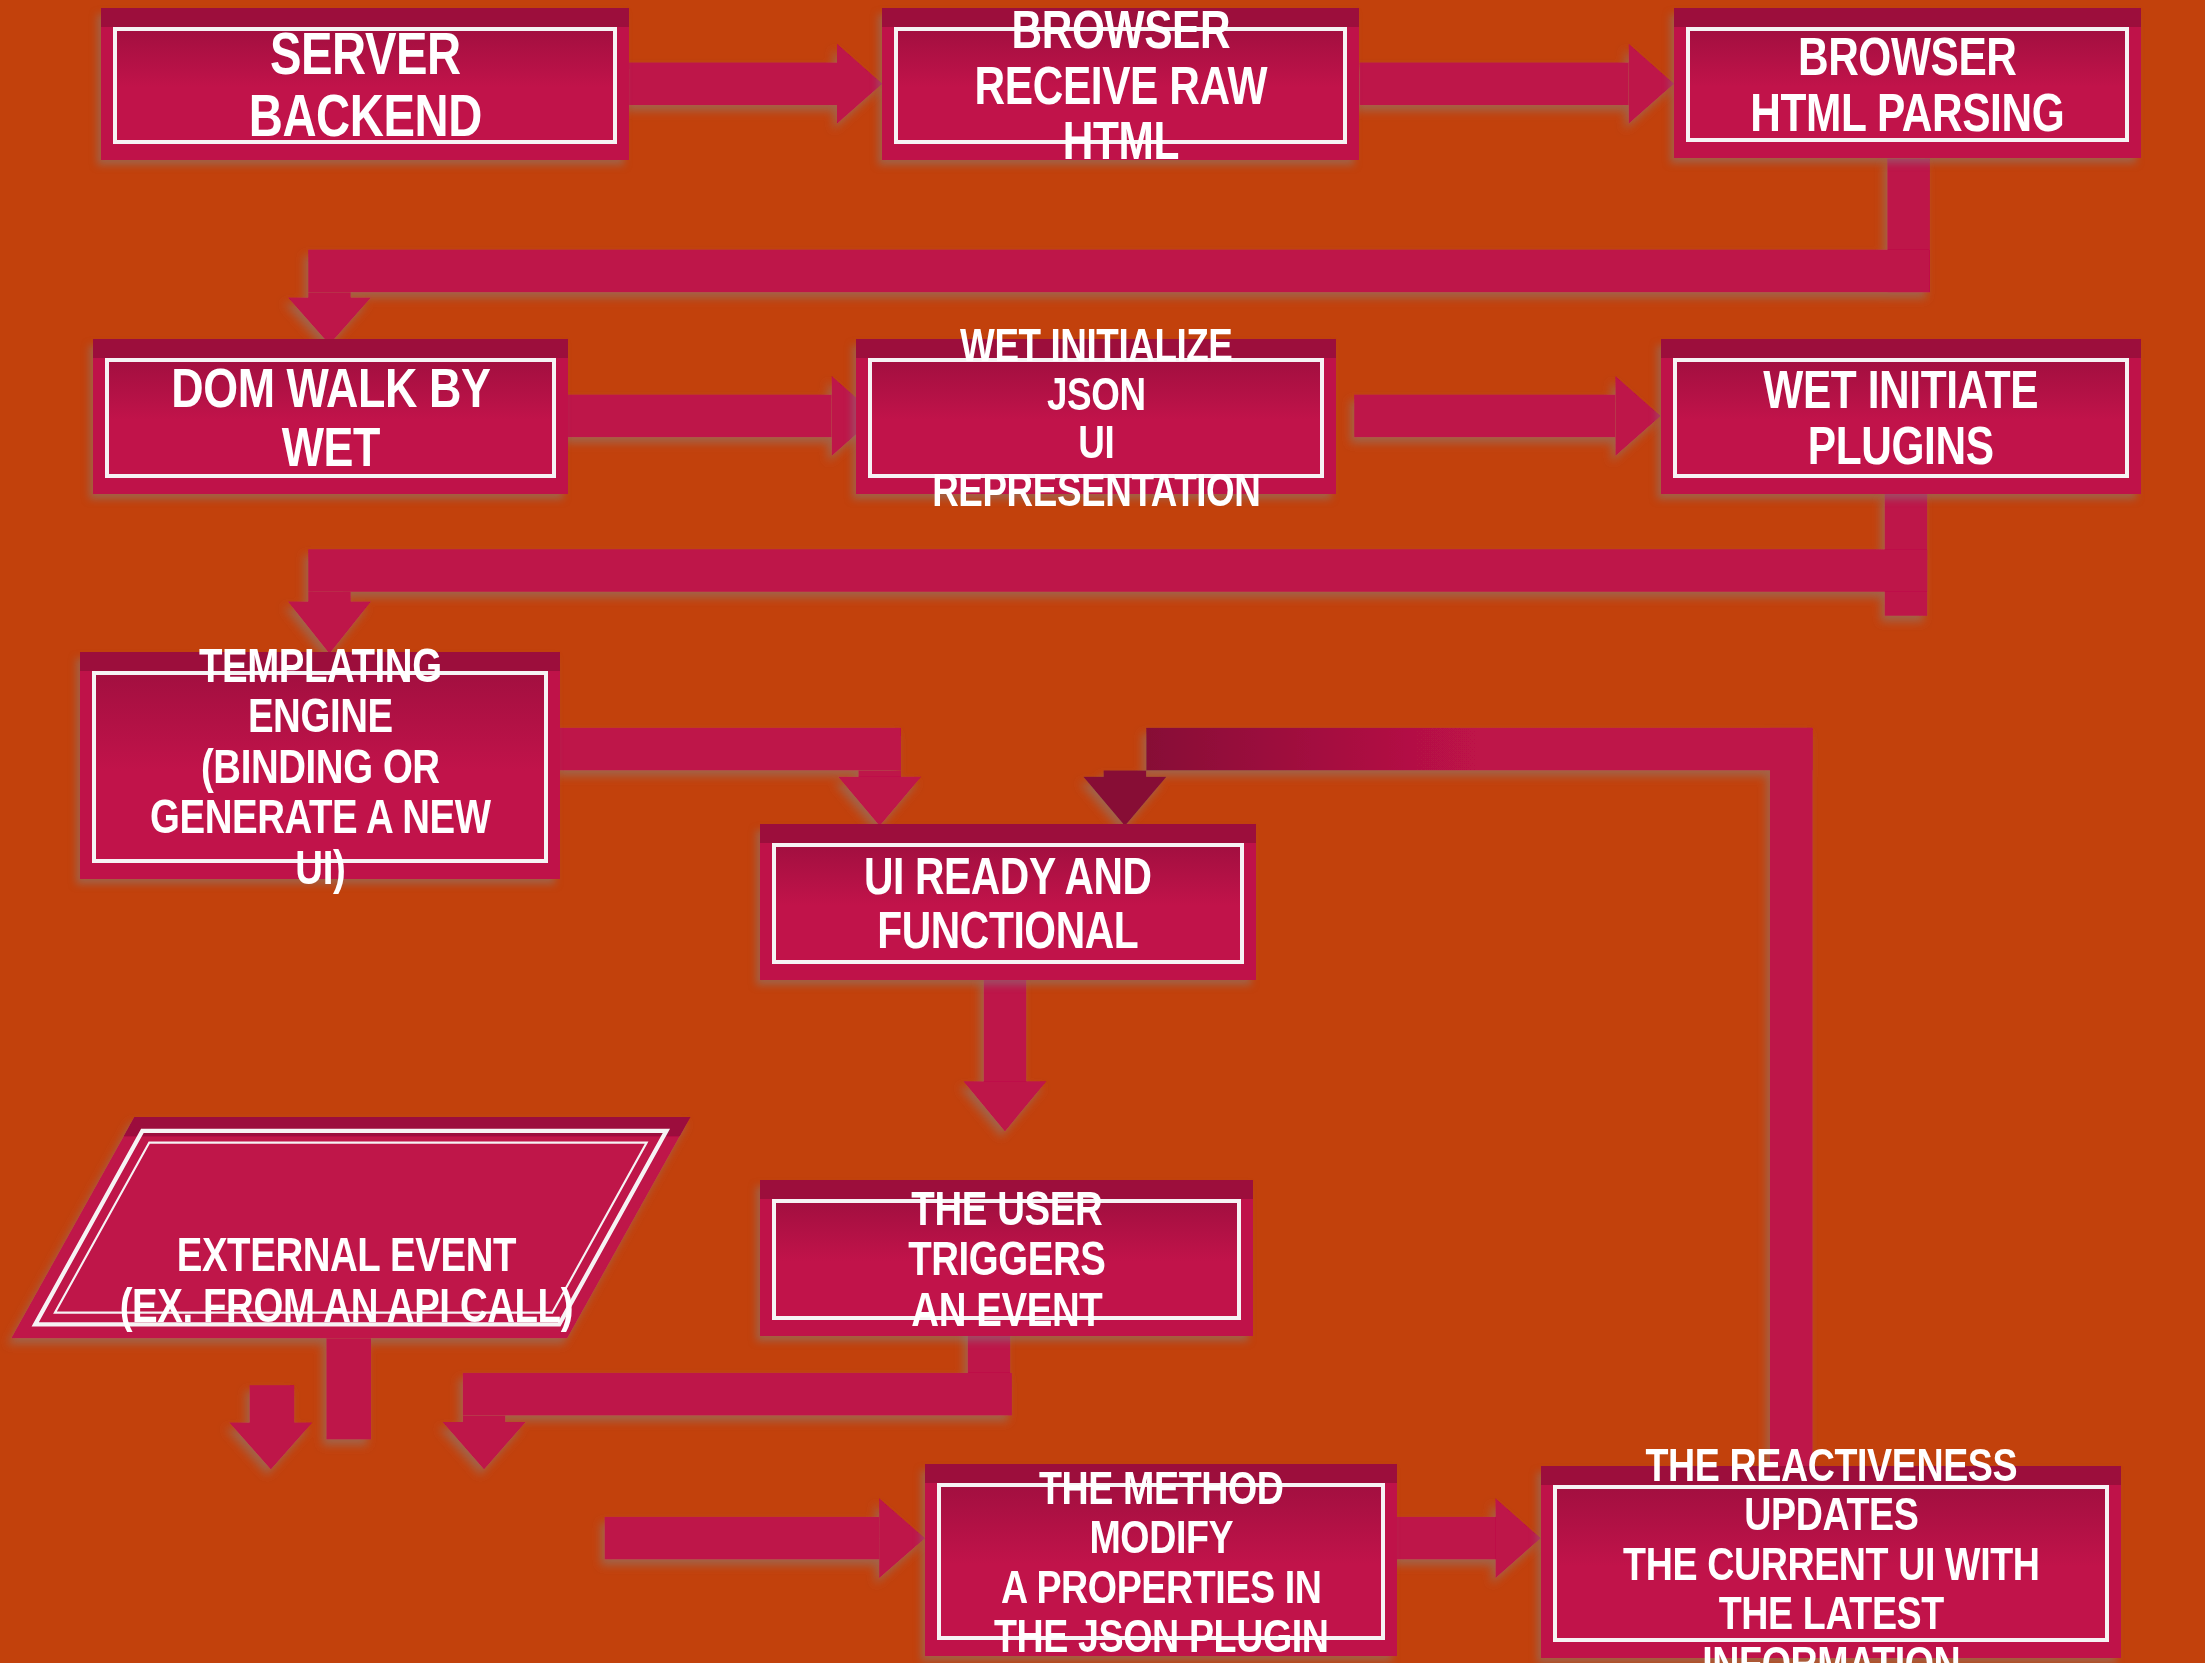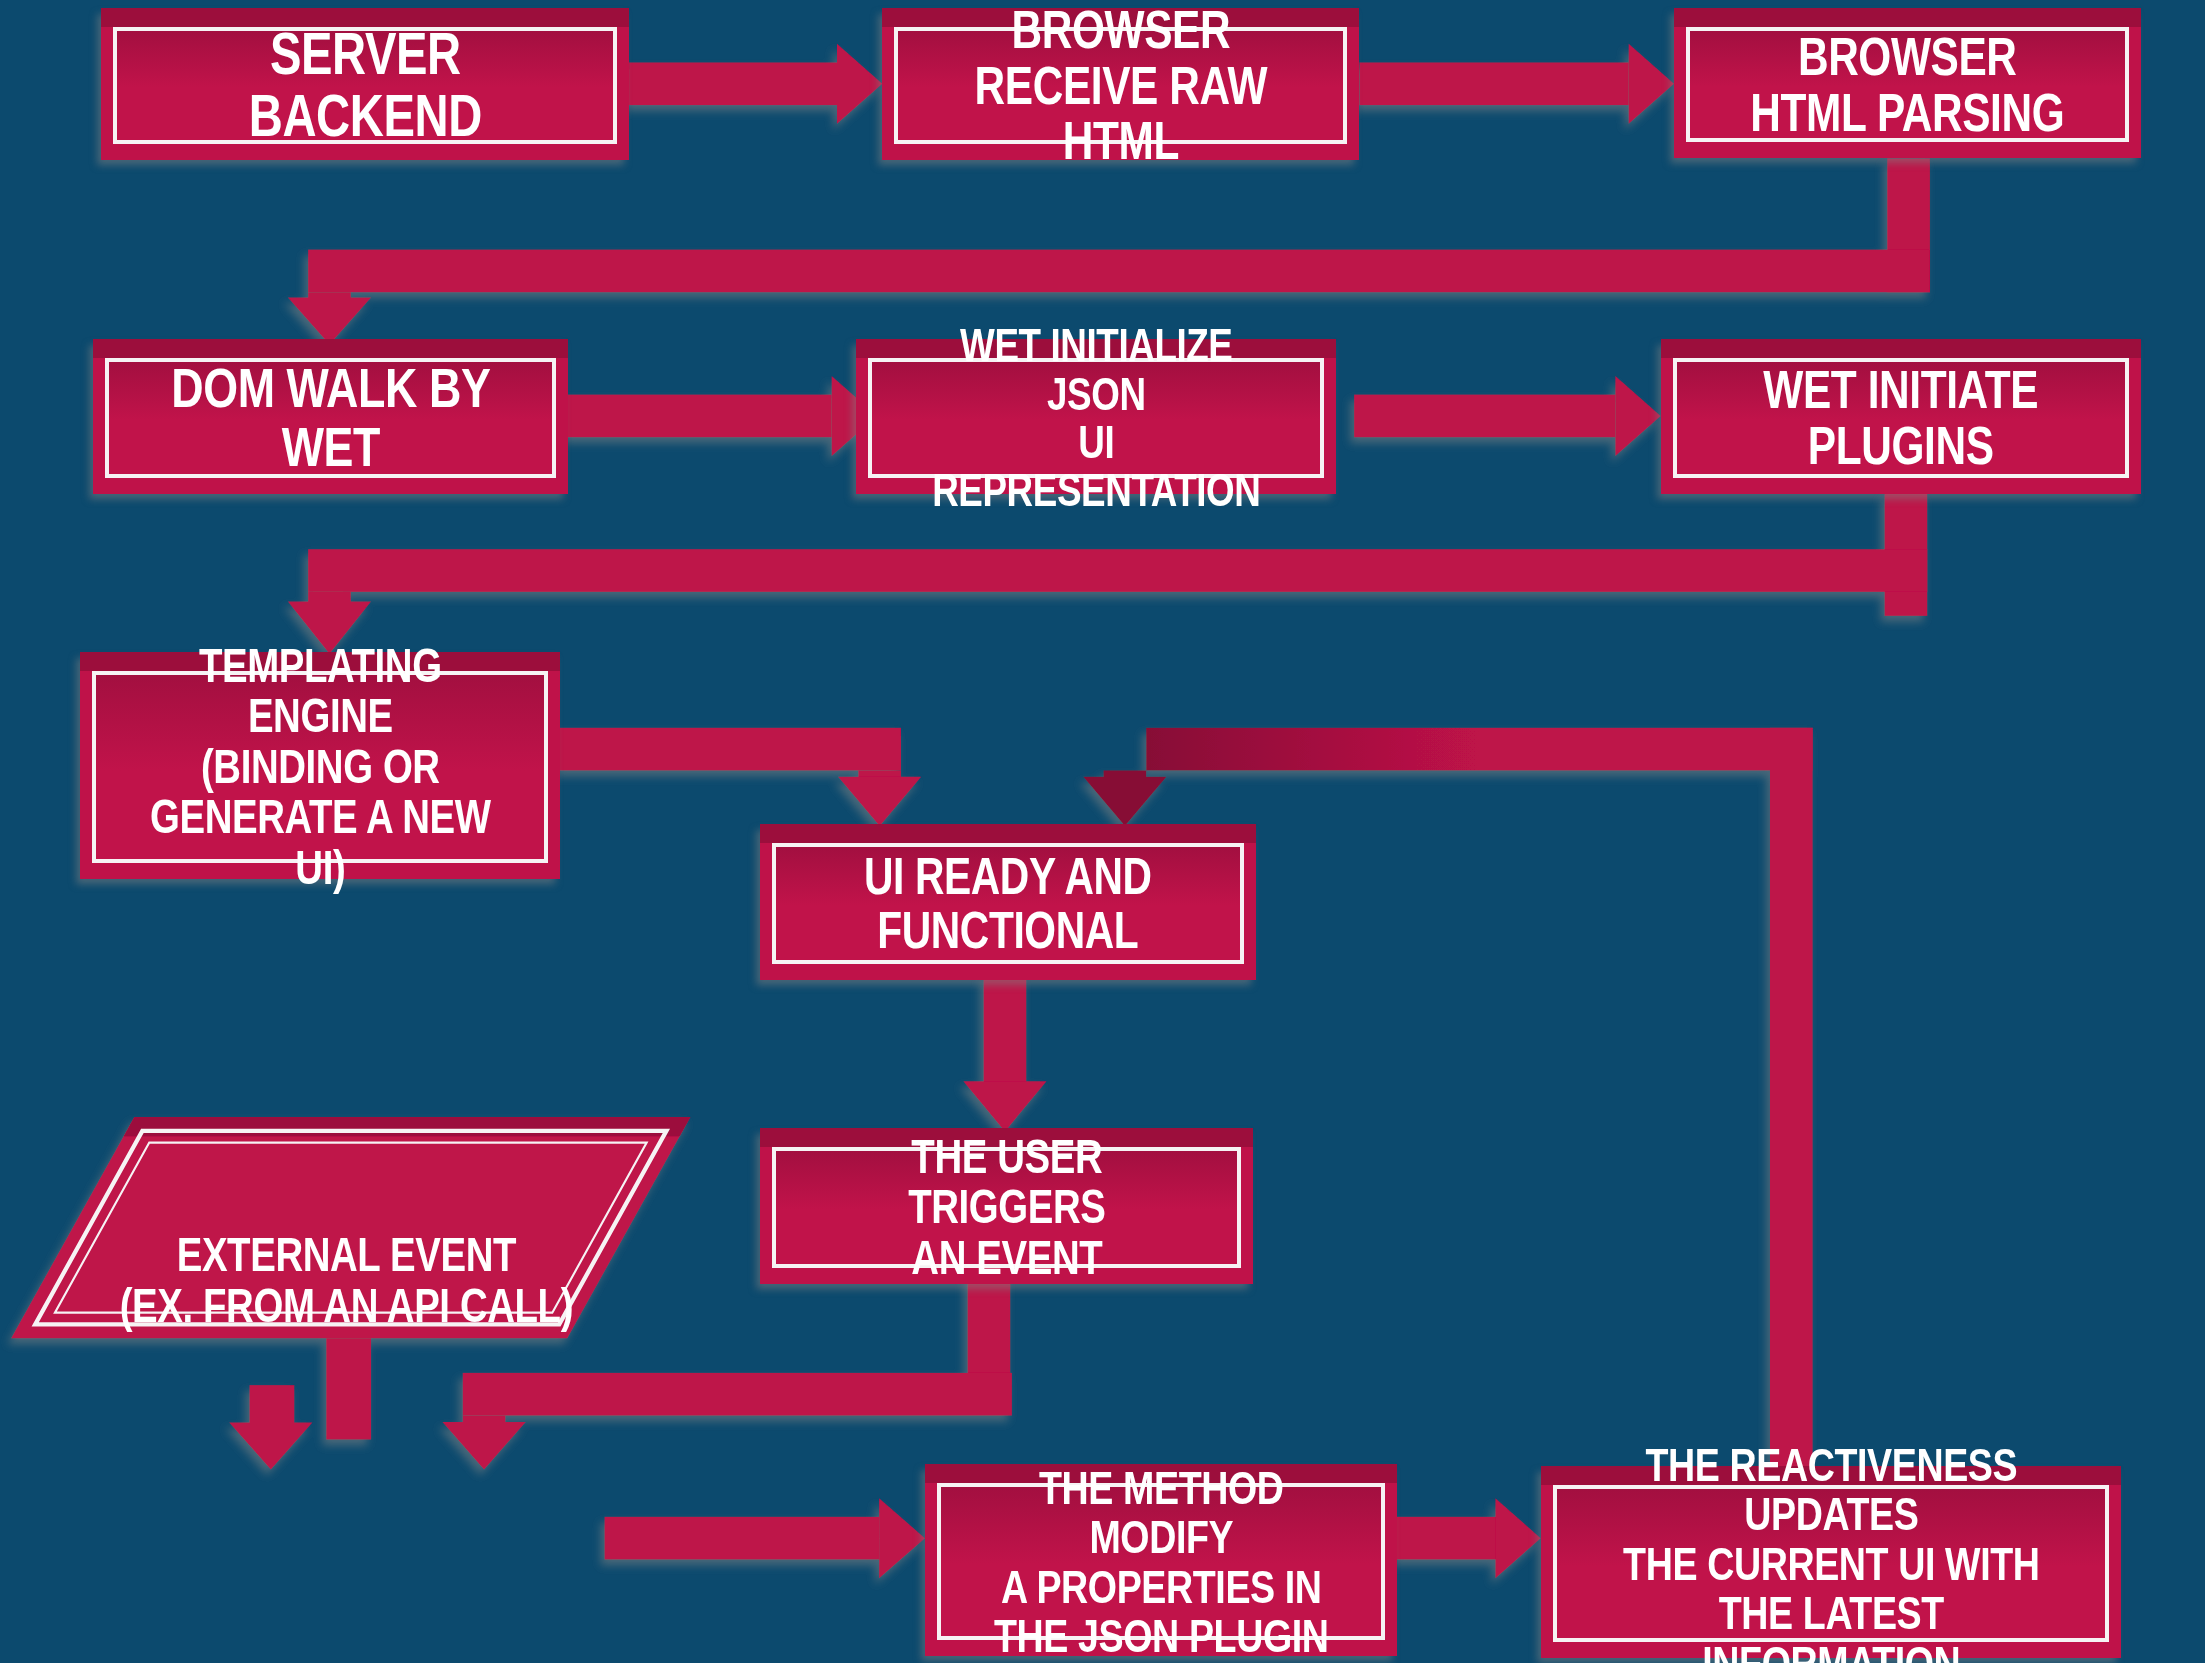--- a/index.html
+++ b/index.html
@@ -1,37 +1,37 @@
 <!DOCTYPE html>
 <html style="font-size:8.5px"><head>
 <meta charset="utf-8">
 <style>
   html,body{margin:0;padding:0;background:#fff;}
-  .canvas{position:relative;width:2205px;height:1663px;background:#0c4a6e;overflow:hidden;
+  .canvas{position:relative;width:2205px;height:1663px;background:#c2410c;overflow:hidden;
           font-family:"Liberation Sans",sans-serif;}
   svg.wires{position:absolute;left:0;top:0;width:2205px;height:1663px;}
   .node{position:absolute;background:linear-gradient(180deg,#9c0e3c 0px,#9c0e3c 19px,#bf1249 19px);
         box-shadow:-3.7px 5.9px 7.5px rgba(130,130,130,.5);}
   .frame{position:absolute;left:11.7px;right:11.7px;top:19px;bottom:16px;border:4.3px solid #f6f3f4;
          background:linear-gradient(180deg,#a30f40 0%,#c1134a 52%,#c1134a 100%);
          display:flex;align-items:center;justify-content:center;}
   .txt{display:block;white-space:pre-line;text-align:center;color:#ffffff;font-weight:700;
        line-height:1.05;letter-spacing:-0.5px;transform:scaleX(0.8);}
   .jlabel{position:absolute;left:32px;top:1128px;width:629px;height:203px;
           display:flex;align-items:flex-end;justify-content:center;}
   
   #n-a{left:101px;top:8px;width:528px;height:152px}   #n-a .txt{font-size:59px}
   #n-b{left:882px;top:8px;width:477px;height:152px}  #n-b .txt{font-size:53px}
   #n-c{left:1674px;top:8px;width:467px;height:150px}  #n-c .txt{font-size:53px}
   #n-d{left:93px;top:339px;width:475px;height:155px}  #n-d .txt{font-size:56px}
   #n-e{left:856px;top:339px;width:480px;height:155px} #n-e .txt{font-size:46px}
   #n-f{left:1661px;top:339px;width:480px;height:155px} #n-f .txt{font-size:53px}
   #n-g{left:80px;top:652px;width:480px;height:227px} #n-g .txt{font-size:48px}
   #n-h{left:760px;top:824px;width:496px;height:156px}#n-h .txt{font-size:51px}
-  #n-i{left:760px;top:1128px;width:493px;height:156px}#n-i .txt{font-size:48px}
+  #n-i{left:760px;top:1180px;width:493px;height:156px}#n-i .txt{font-size:48px}
   .jlabel .txt{font-size:48px}
   #n-k{left:127px;top:1466px;width:478px;height:152px} #n-k .txt{font-size:49px}
   #n-l{left:925px;top:1464px;width:472px;height:192px}#n-l .txt{font-size:47px}
   #n-m{left:1541px;top:1466px;width:580px;height:192px}#n-m .txt{font-size:47px}
 </style>
 </head>
 <body>
 
 <div class="canvas">
 

